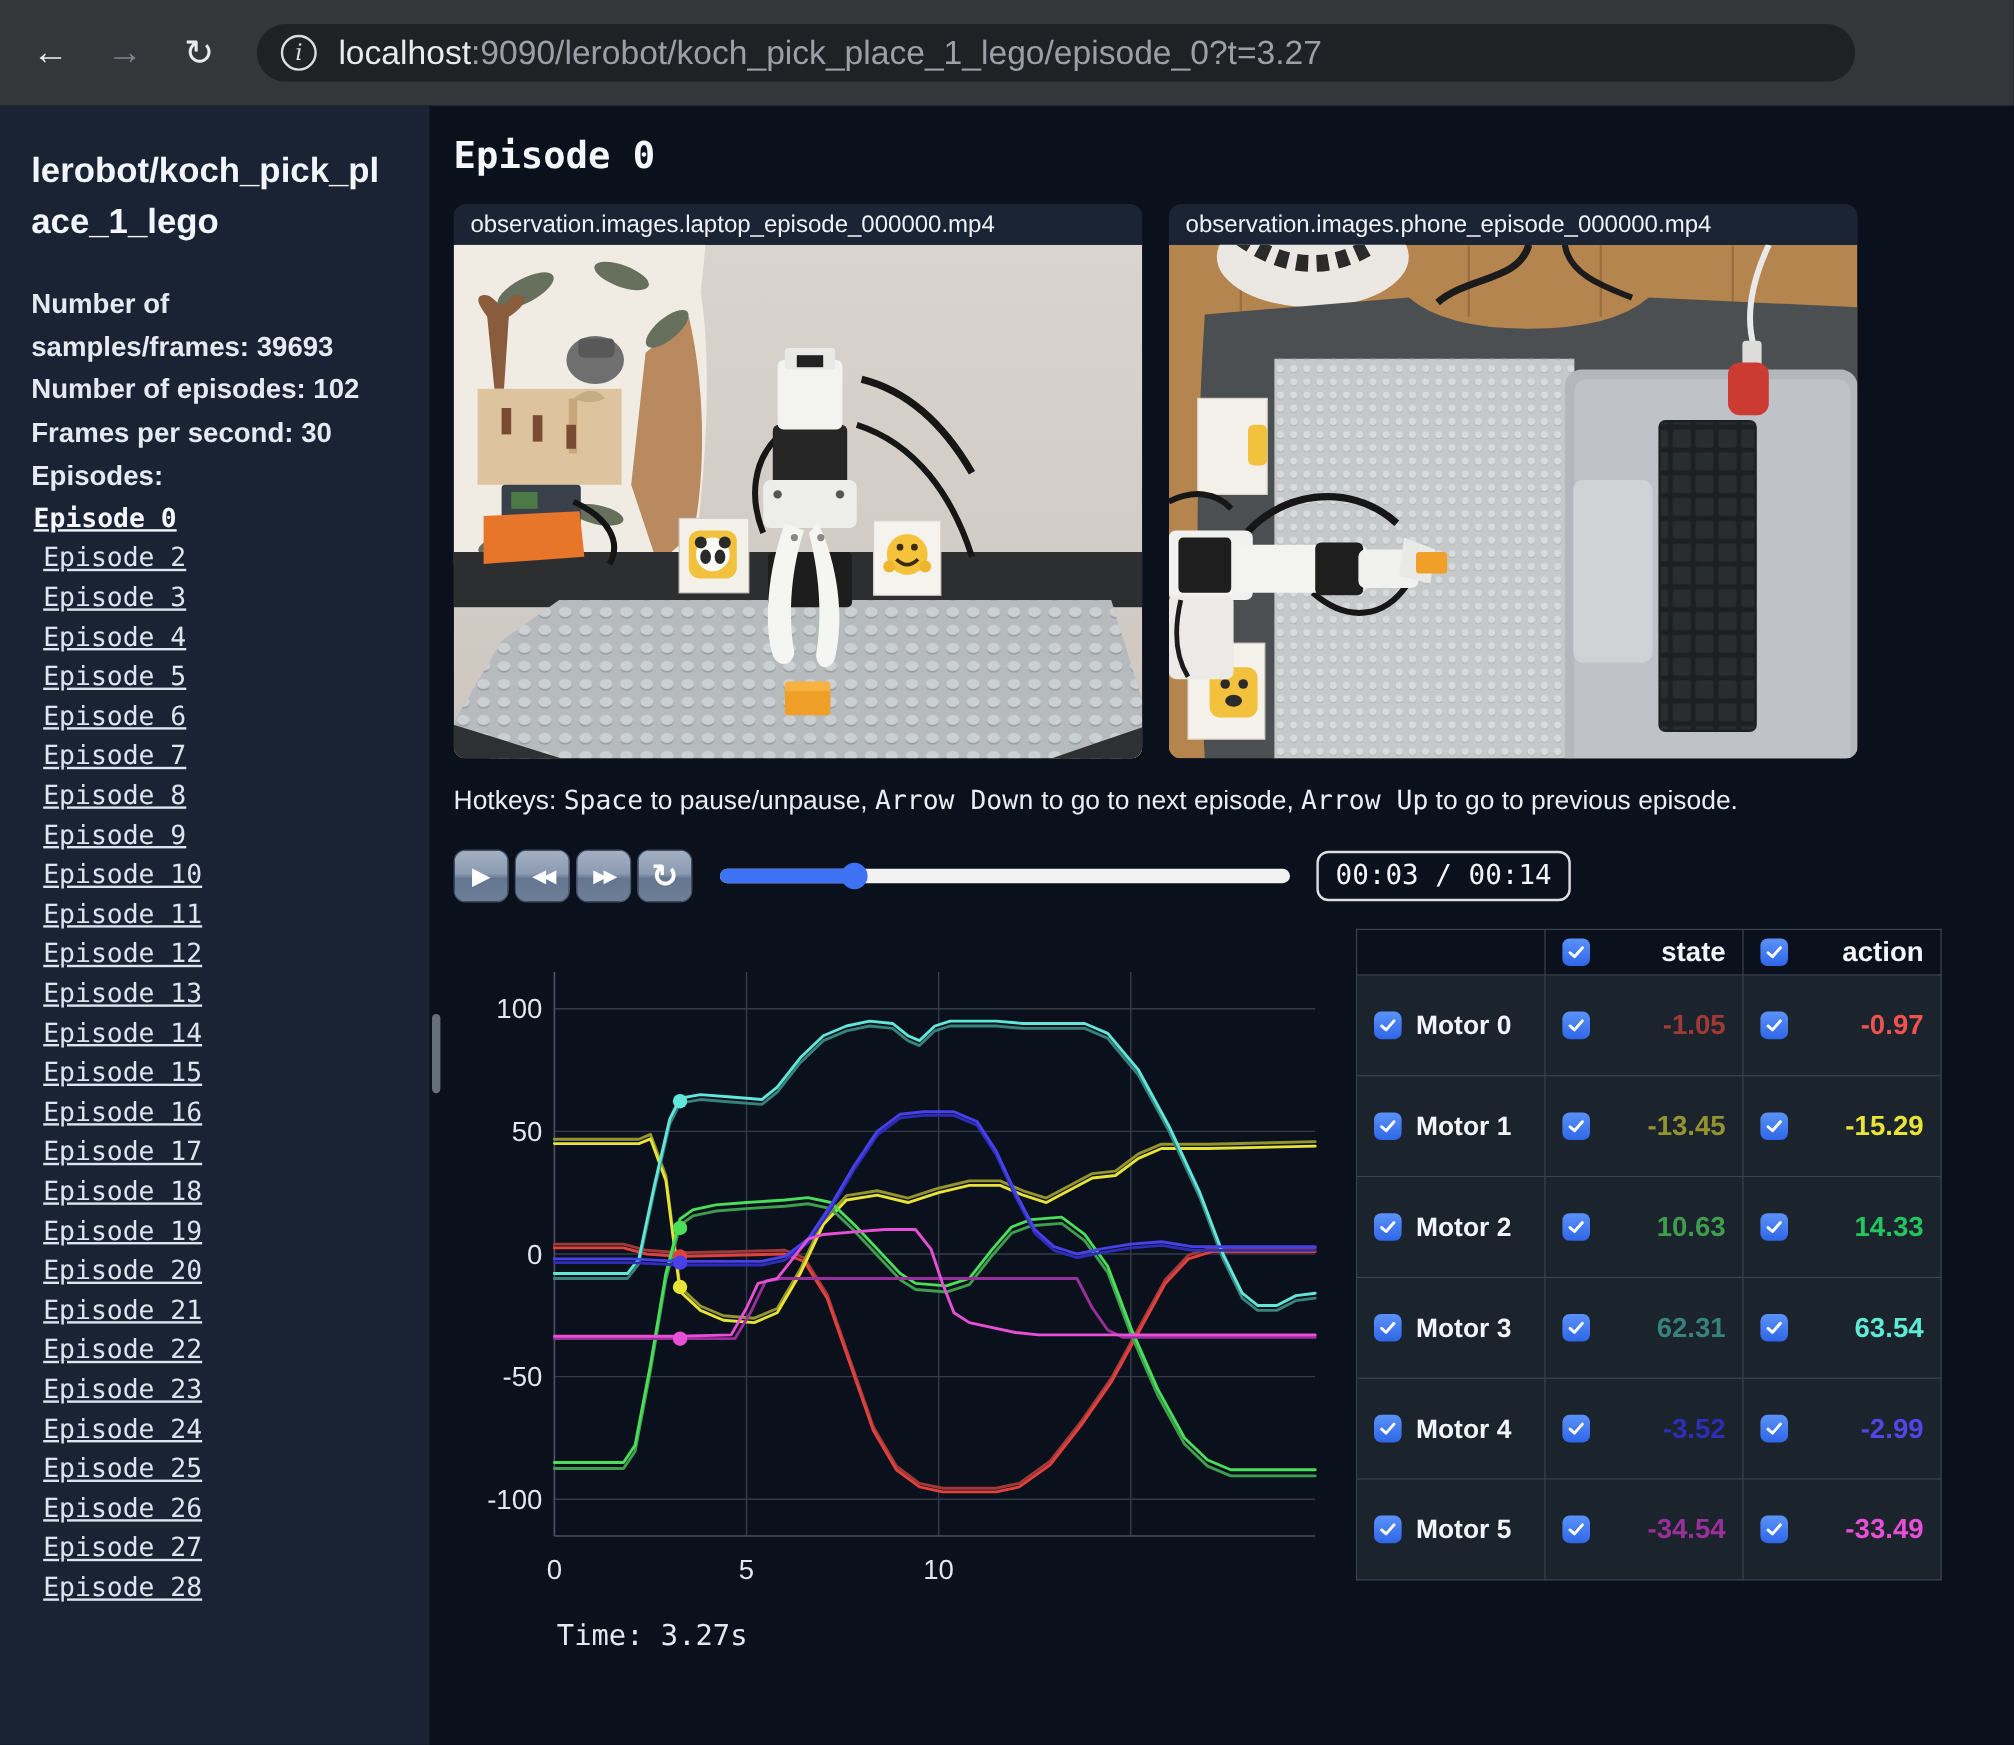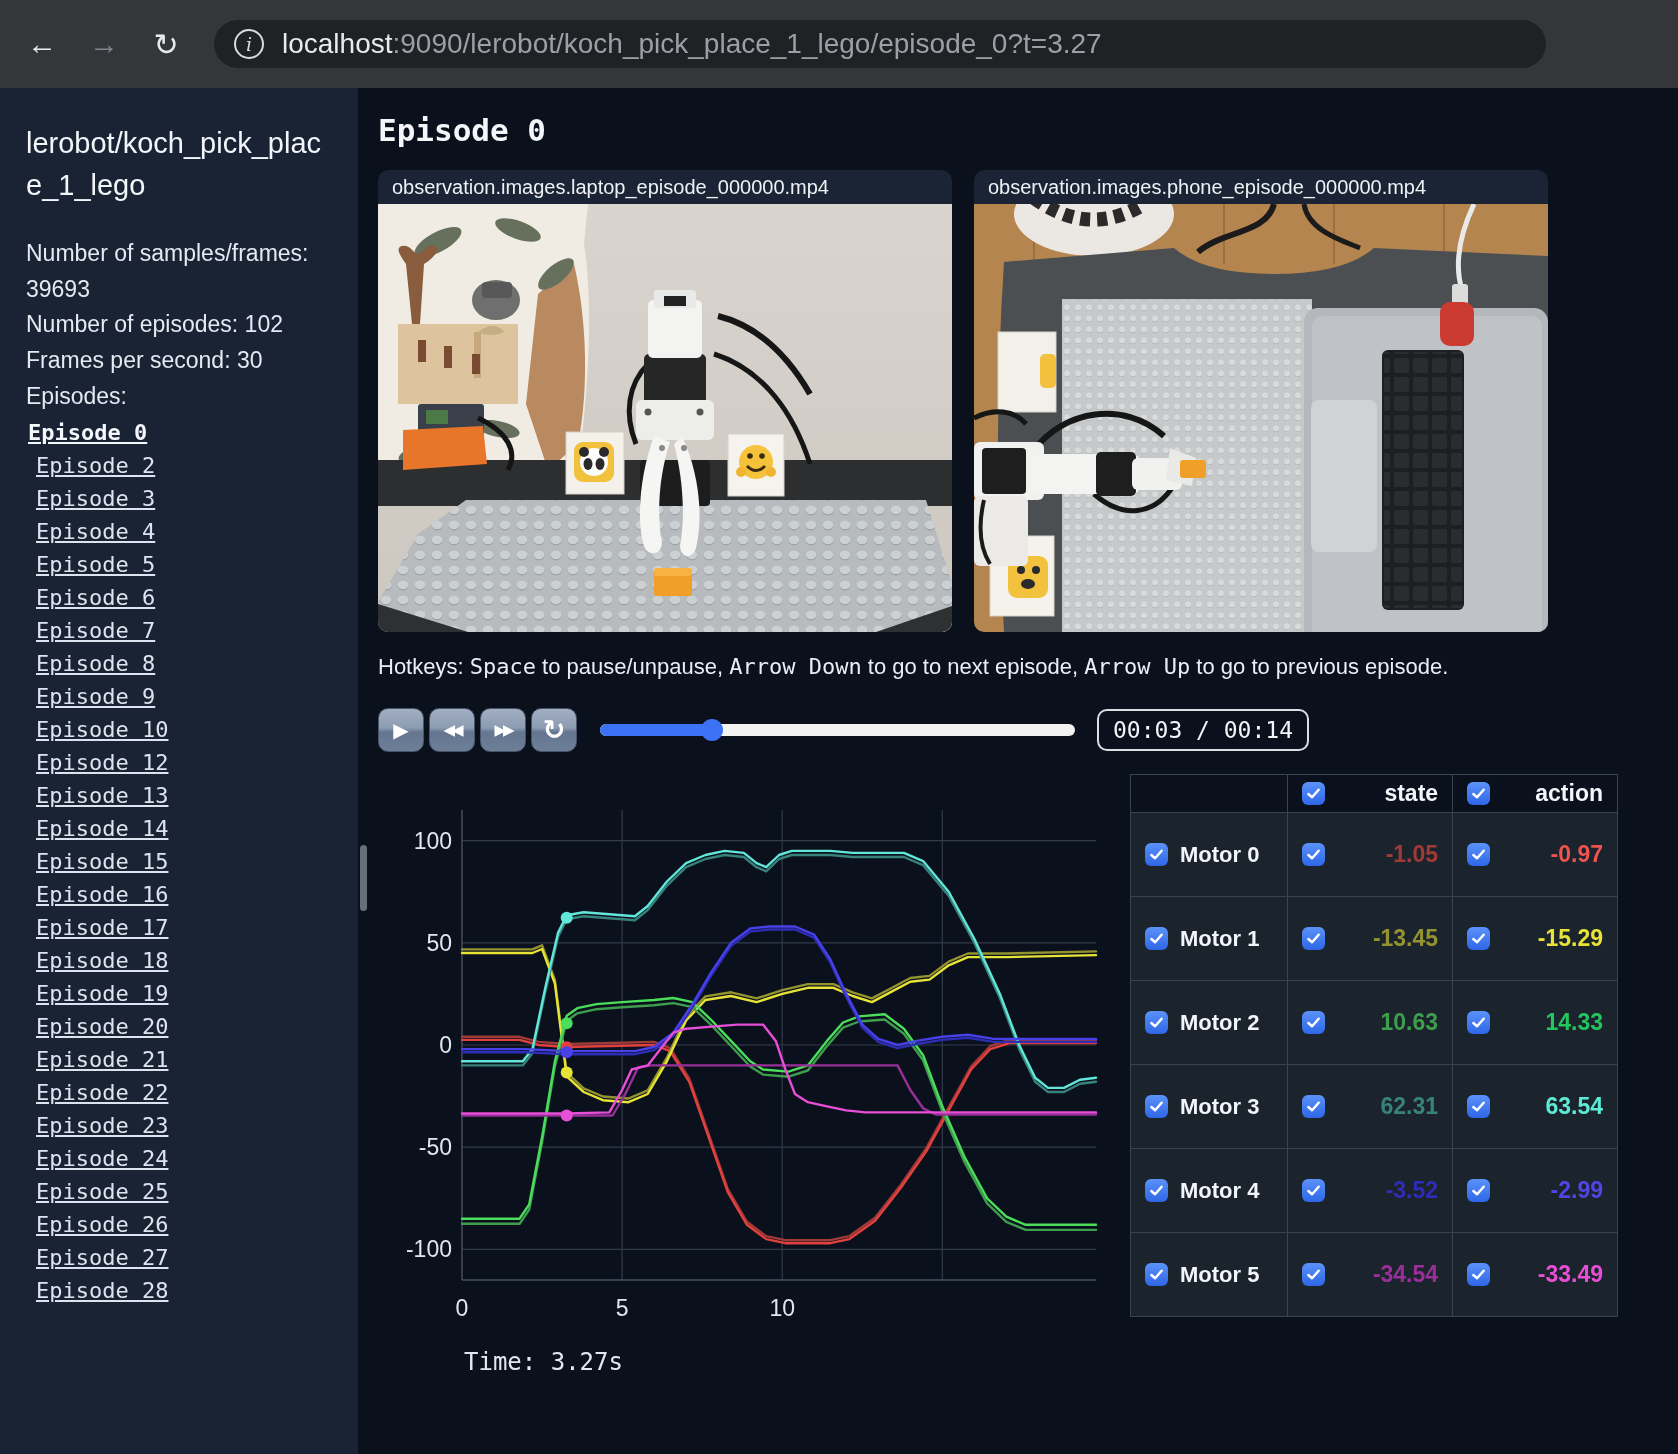--- a/index.html
+++ b/index.html
@@ -17,22 +17,22 @@
               display:flex; align-items:center; padding:0 20px; }
   .info-icon { width:30px; height:30px; border-radius:50%; border:2.5px solid #dadce0; color:#dadce0;
                font-size:19px; display:flex; align-items:center; justify-content:center;
                font-family:"DejaVu Serif",serif; font-style:italic; flex:none; }
   .url-text { margin-left:18px; font-size:28px; color:#9aa0a6; white-space:nowrap; overflow:hidden; }
   .url-text b { color:#e8eaed; font-weight:500; }
 
   
   .sidebar { position:absolute; left:0; top:88px; width:358px; height:1366px; background:#1a2333;
              color:#e8edf5; padding:34px 26px 0 26px; overflow:hidden; }
-  .ds-title { font-size:29px; font-weight:normal; line-height:1.45; word-break:break-all; width:300px; color:#f2f5fa; }
-  .ds-stats { margin-top:30px; font-size:23px; line-height:1.55; color:#e4e9f2; width:290px; }
+  .ds-title { font-size:29px; font-weight:bold; line-height:1.45; word-break:break-all; width:300px; color:#f2f5fa; }
+  .ds-stats { margin-top:30px; font-size:23px; line-height:1.55; color:#e4e9f2; width:290px;font-weight:bold; }
   .ep-list { margin-top:2px; }
   .ep-link { display:block; font-family:"DejaVu Sans Mono",monospace; font-size:22px; line-height:33px;
              color:#dde4ef; text-decoration:underline; margin-left:10px; cursor:pointer; }
   .ep-link.active { font-weight:bold; margin-left:2px; color:#f4f7fc; }
 
   
   .main { position:absolute; left:358px; top:88px; width:1320px; height:1366px; padding:24px 0 0 20px; color:#eef1f6; }
   .page-title { font-family:"DejaVu Sans Mono",monospace; font-weight:bold; font-size:31px; color:#f4f6fa; }
 
   .videos { display:flex; gap:22px; margin-top:22px; }
@@ -103,20 +103,21 @@
       <a class="ep-link active">Episode 0</a>
       <a class="ep-link">Episode 2</a>
       <a class="ep-link">Episode 3</a>
       <a class="ep-link">Episode 4</a>
       <a class="ep-link">Episode 5</a>
       <a class="ep-link">Episode 6</a>
       <a class="ep-link">Episode 7</a>
       <a class="ep-link">Episode 8</a>
       <a class="ep-link">Episode 9</a>
       <a class="ep-link">Episode 10</a>
+      <a class="ep-link">Episode 11</a>
       <a class="ep-link">Episode 12</a>
       <a class="ep-link">Episode 13</a>
       <a class="ep-link">Episode 14</a>
       <a class="ep-link">Episode 15</a>
       <a class="ep-link">Episode 16</a>
       <a class="ep-link">Episode 17</a>
       <a class="ep-link">Episode 18</a>
       <a class="ep-link">Episode 19</a>
       <a class="ep-link">Episode 20</a>
       <a class="ep-link">Episode 21</a>

